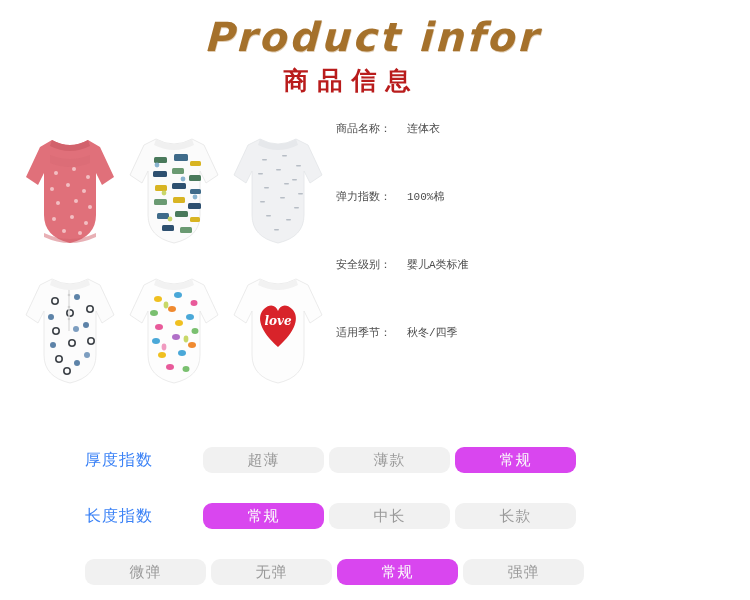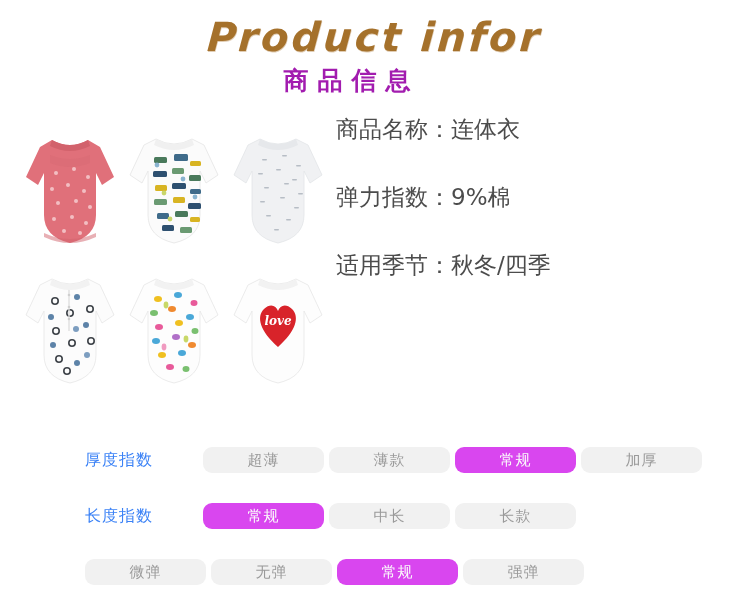--- a/index.html
+++ b/index.html
@@ -38,21 +38,21 @@
     text-shadow: 0.5px 0.5px 0 rgba(165,113,43,0.35);
   }
   .title-cn {
     position: absolute;
     top: 64px; left: 0;
     width: 694px;
     font-family: Liberation Mono, monospace;
     font-size: 25px;
     font-weight: 700;
     letter-spacing: 9px;
-    color: #a21caf;
+    color: #b91c1c;
     text-indent: 9px;
   }
 
   
   .gallery {
     position: absolute;
     top: 125px;
     left: 18px;
     width: 312px;
     height: 280px;
@@ -78,25 +78,25 @@
     width: 330px;
   }
   .spec-row {
     height: 68px;
     display: flex;
     align-items: flex-start;
     white-space: nowrap;
   }
   .spec-label, .spec-value {
     font-family: "DejaVu Sans", sans-serif;
-    font-size: 23px;
+    font-size: 11px;
     color: #4c4c4c;
     line-height: 22px;
   }
-  .spec-value { margin-left: 0; }
+  .spec-value { margin-left: 16px; font-family: Liberation Mono, monospace; }
 
   
   .indices {
     position: absolute;
     top: 432px;
     left: 85px;
     width: 600px;
   }
   .index-row {
     height: 56px;
@@ -290,37 +290,40 @@
 
 </div>
 
 <div class="specs">
   <div class="spec-row">
     <span class="spec-label">商品名称：</span>
     <span class="spec-value">连体衣</span>
   </div>
   <div class="spec-row">
     <span class="spec-label">弹力指数：</span>
-    <span class="spec-value">9%棉</span>
+    <span class="spec-value">100%棉</span>
+  </div>
+  <div class="spec-row">
+    <span class="spec-label">安全级别：</span>
+    <span class="spec-value">婴儿A类标准</span>
   </div>
   <div class="spec-row">
     <span class="spec-label">适用季节：</span>
     <span class="spec-value">秋冬/四季</span>
   </div>
 </div>
 
 <div class="indices">
 
   <div class="index-row">
     <div class="index-label">厚度指数</div>
     <div class="index-options">
       <div class="pill">超薄</div>
       <div class="pill">薄款</div>
       <div class="pill selected">常规</div>
-      <div class="pill">加厚</div>
     </div>
   </div>
 
   <div class="index-row">
     <div class="index-label">长度指数</div>
     <div class="index-options">
       <div class="pill selected">常规</div>
       <div class="pill">中长</div>
       <div class="pill">长款</div>
     </div>

